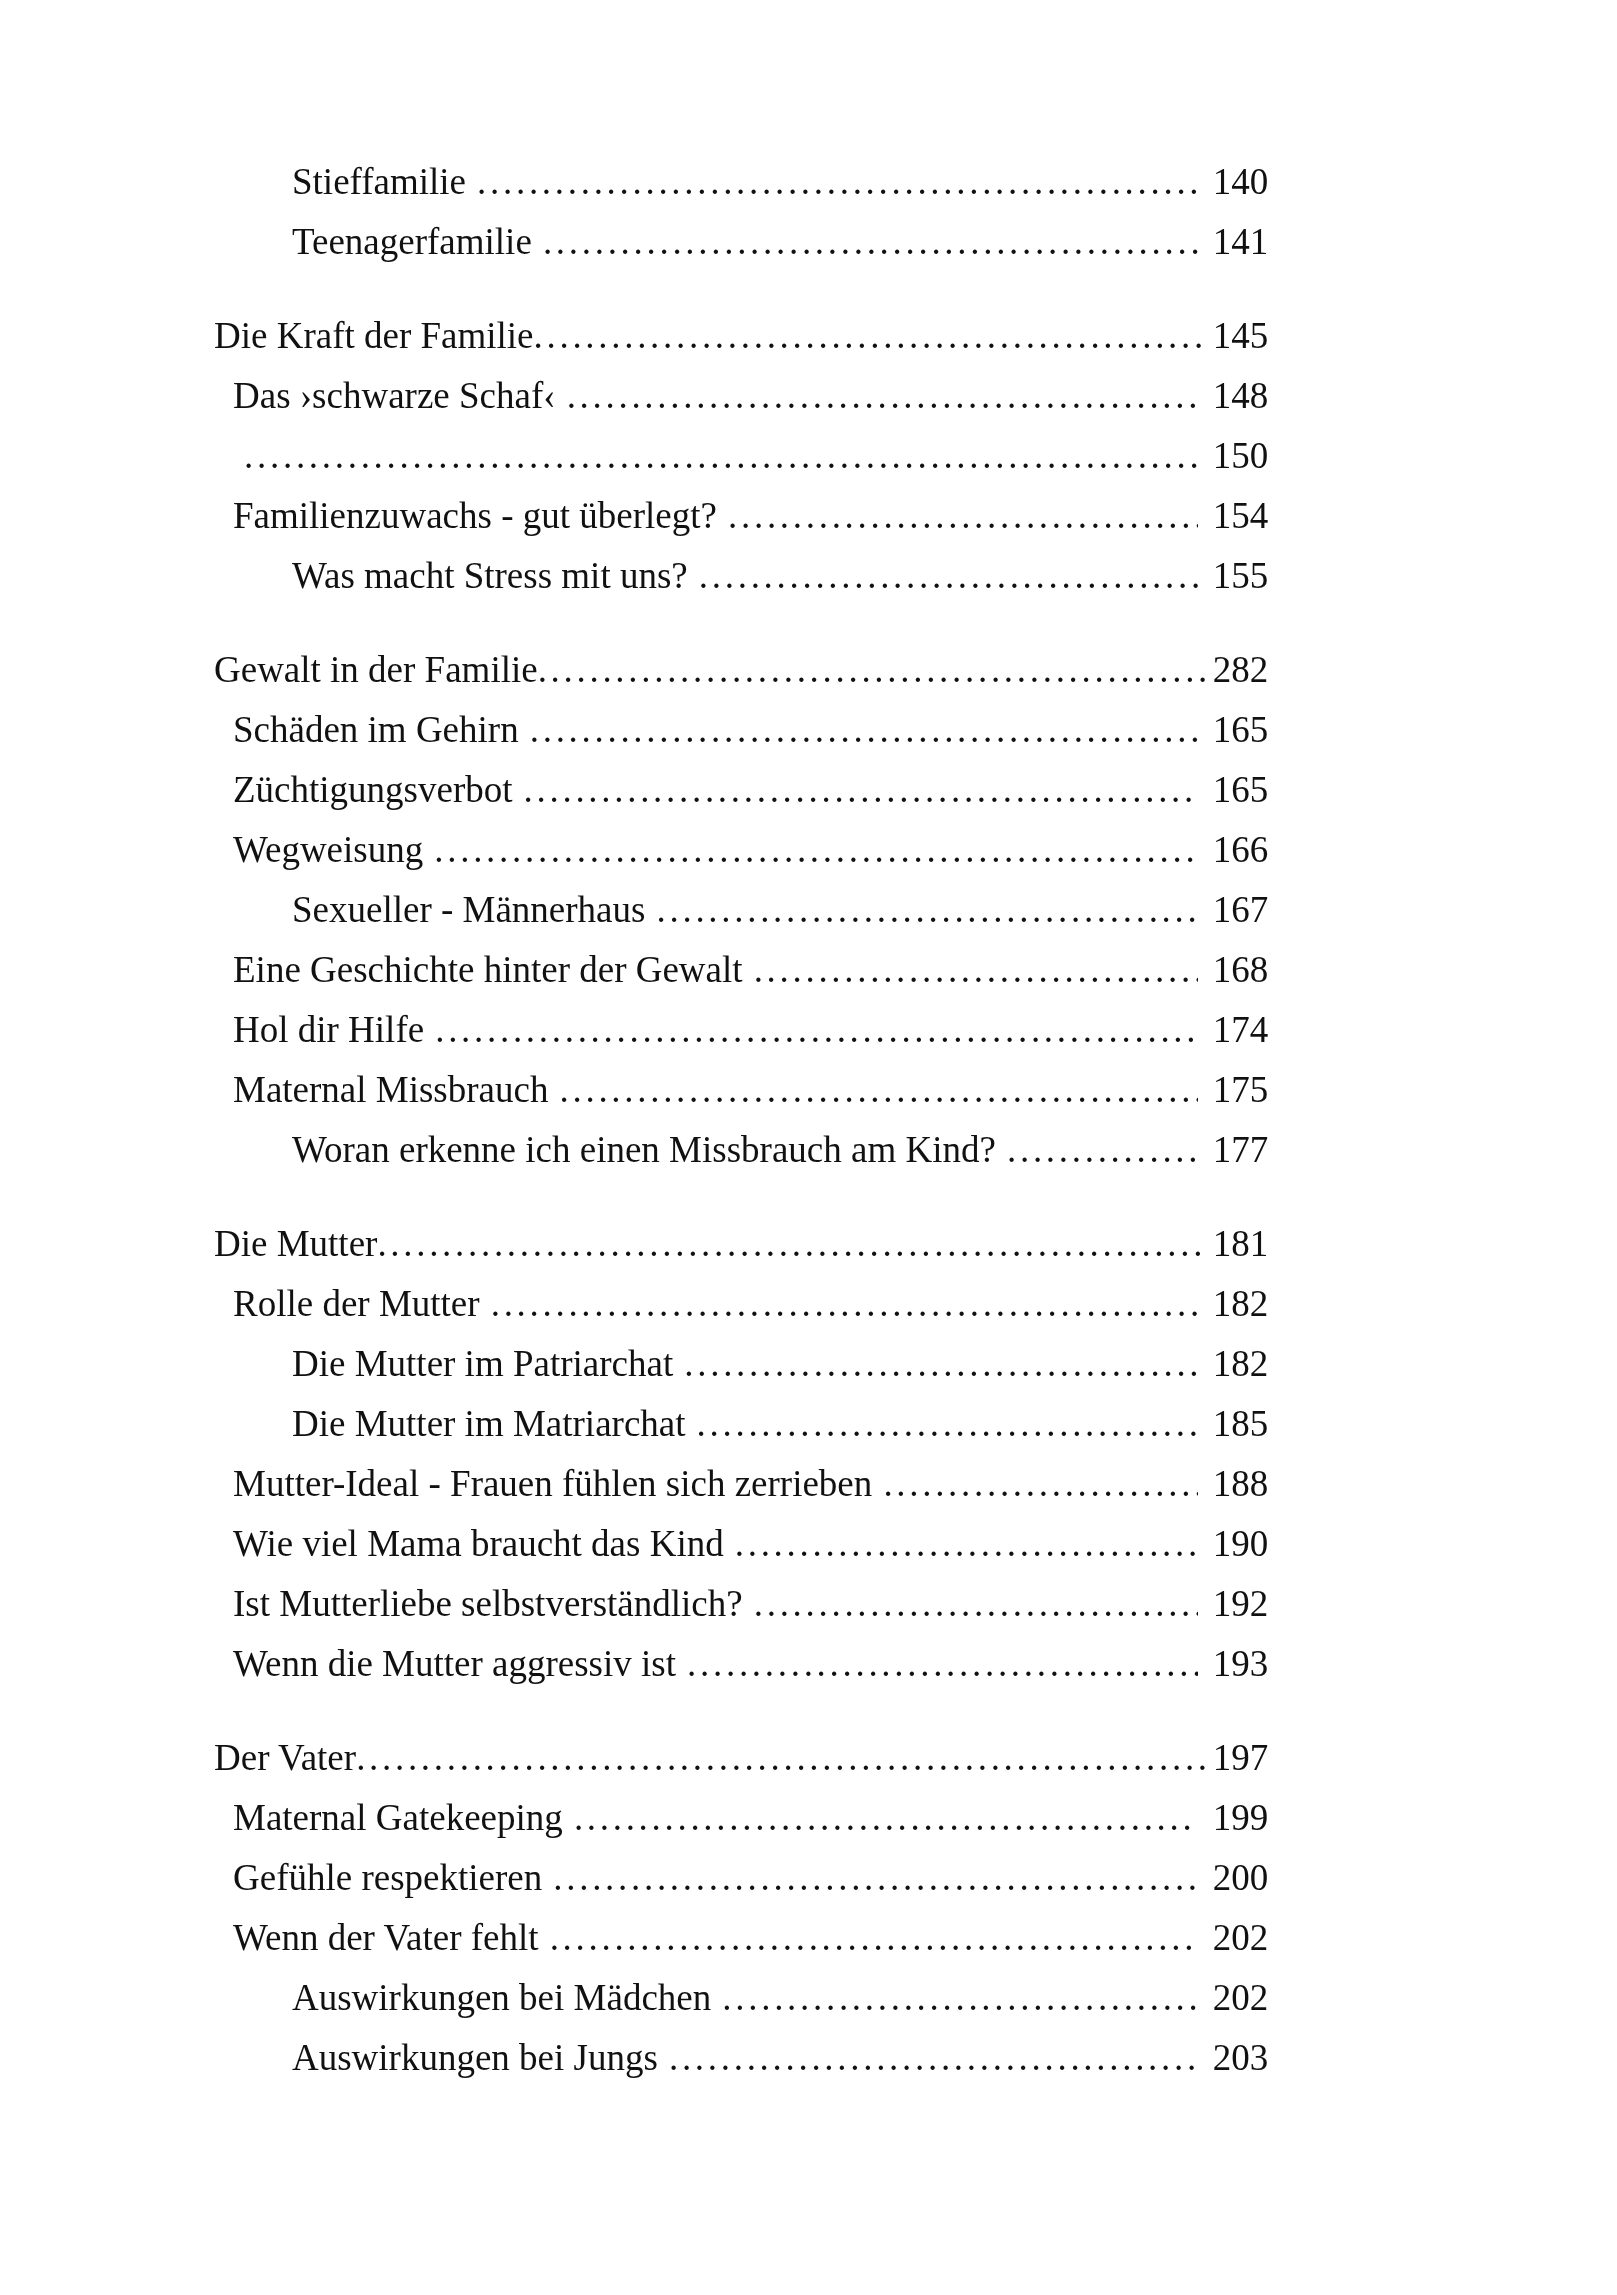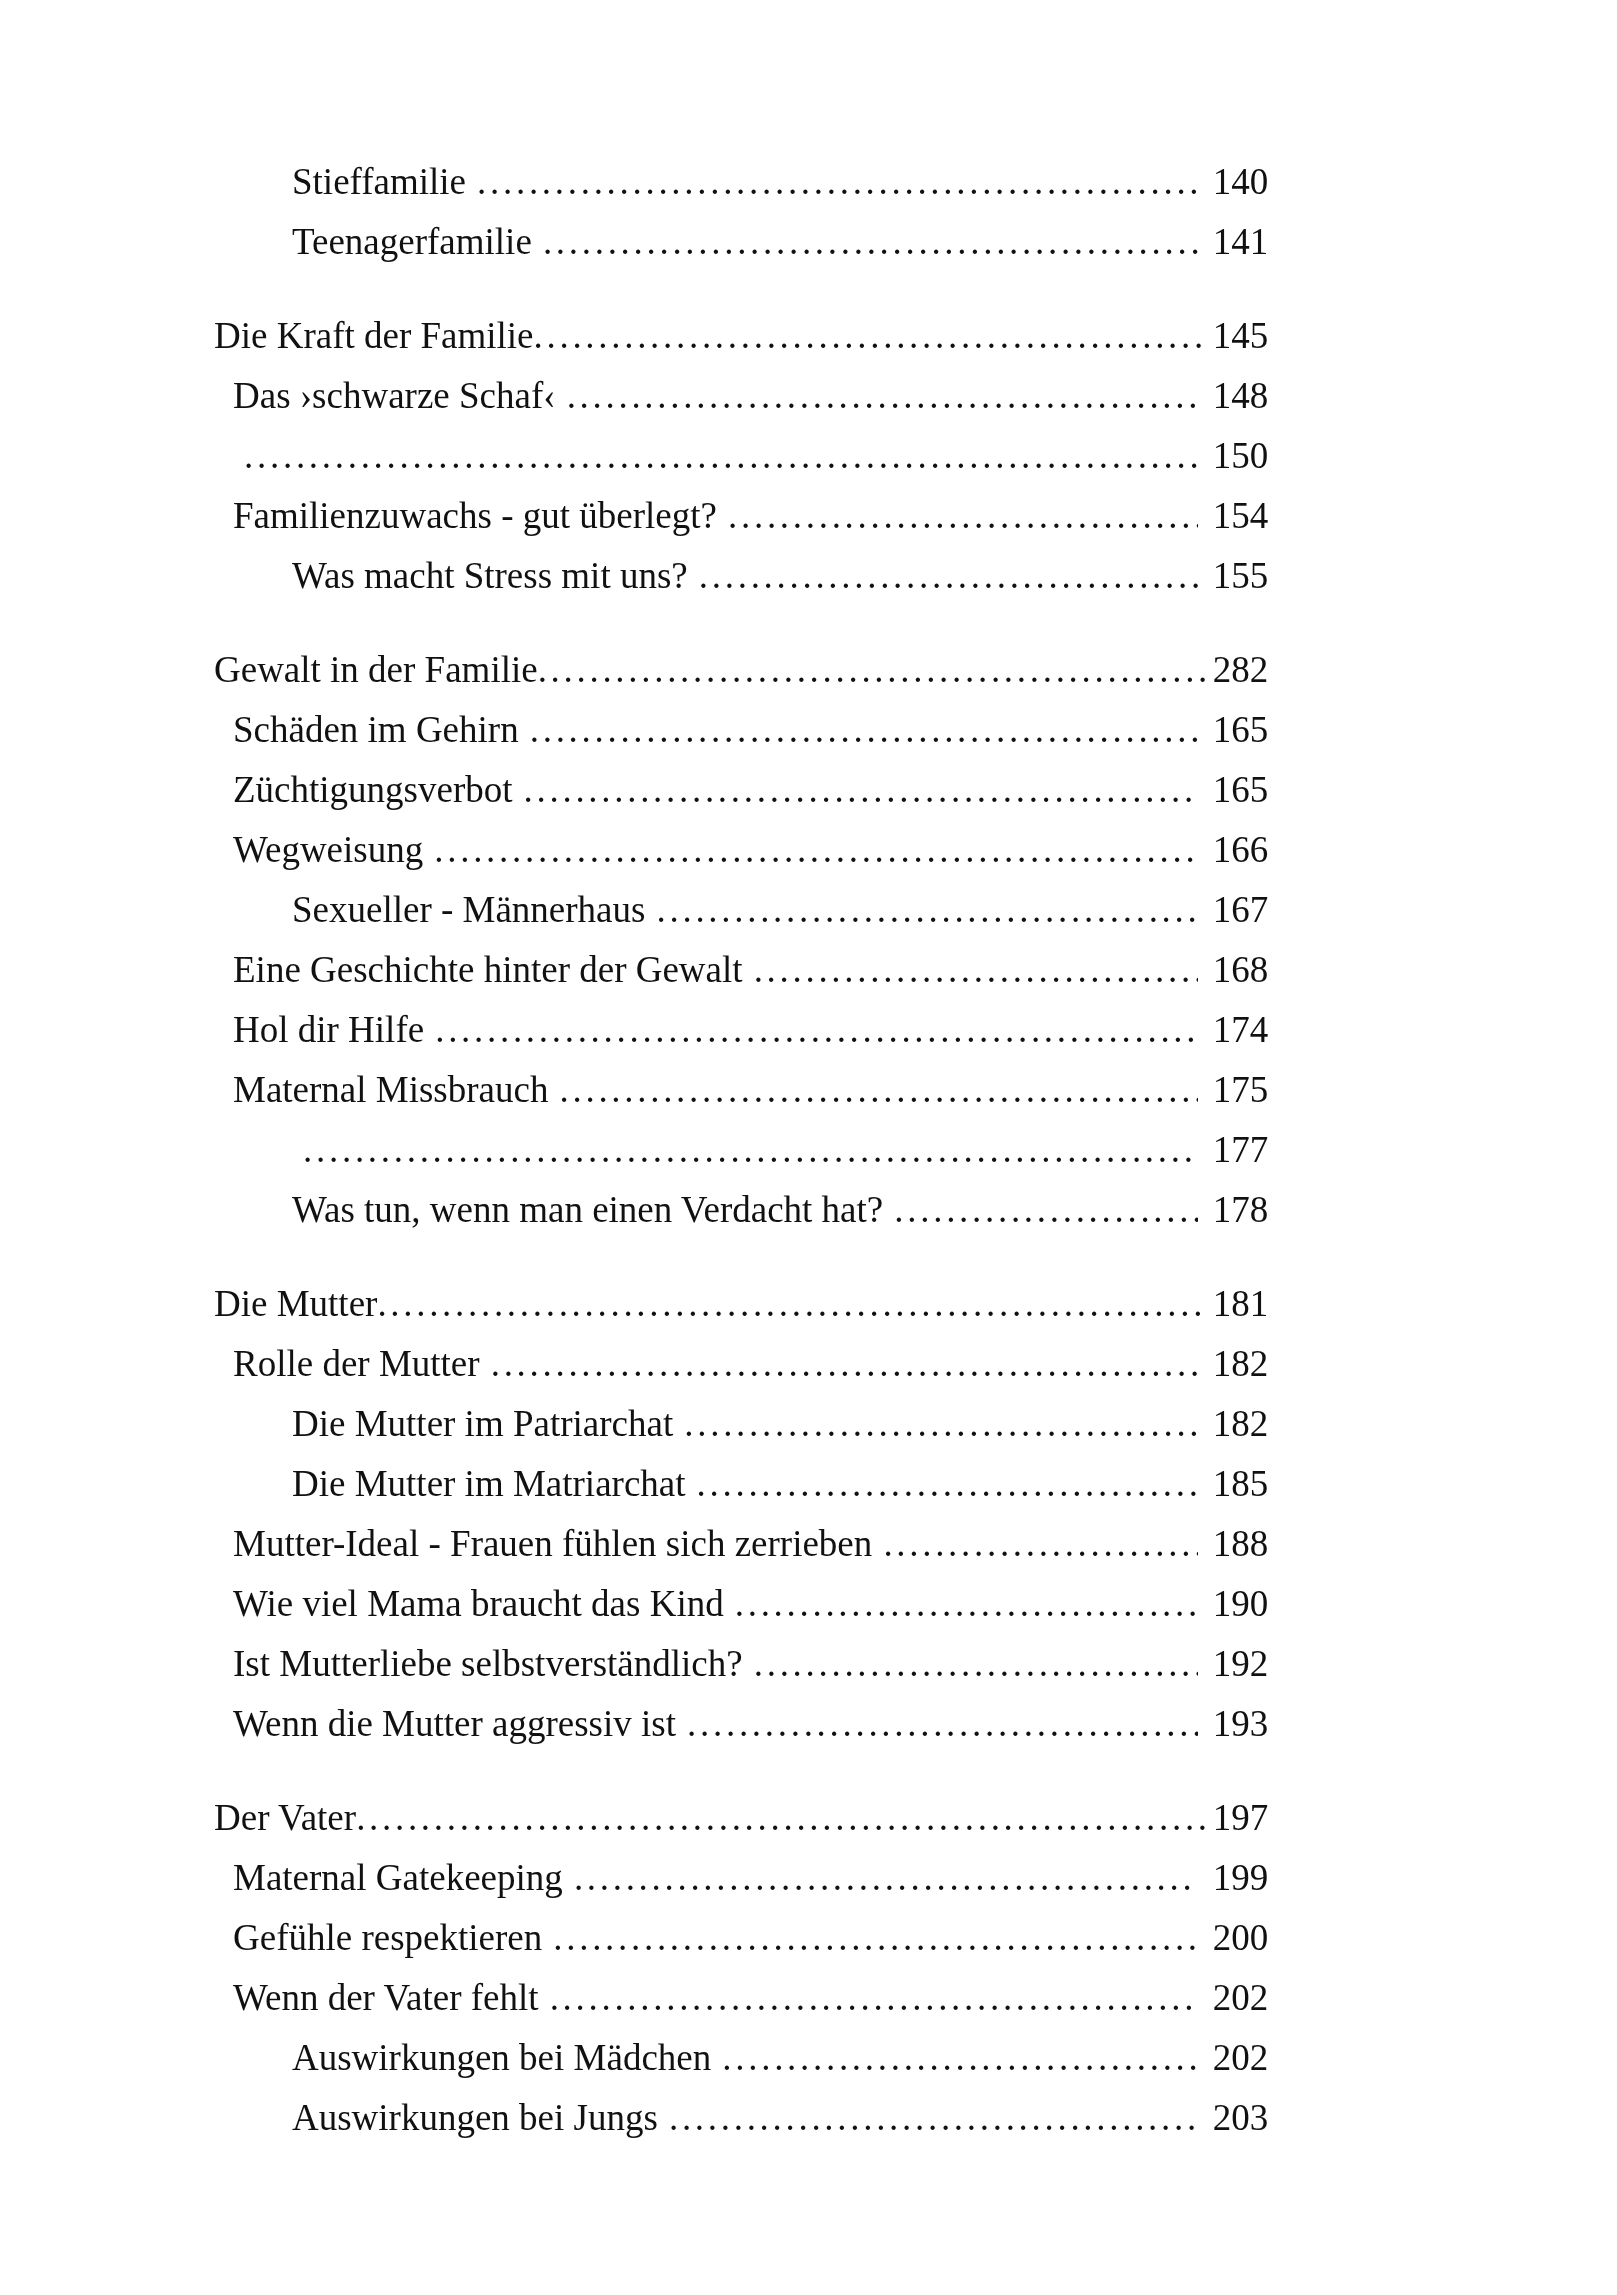--- a/index.html
+++ b/index.html
@@ -139,27 +139,23 @@
         <span class="label">Hol dir Hilfe</span>
         <span class="leader"></span>
         <span class="pagenum">174</span>
       </div>
       <div class="row lvl1">
         <span class="label">Maternal Missbrauch</span>
         <span class="leader"></span>
         <span class="pagenum">175</span>
       </div>
       <div class="row lvl2">
+        <span class="label">Woran erkenne ich einen Missbrauch am Kind?</span>
         <span class="leader"></span>
         <span class="pagenum">177</span>
-      </div>
-      <div class="row lvl2">
-        <span class="label">Was tun, wenn man einen Verdacht hat?</span>
-        <span class="leader"></span>
-        <span class="pagenum">178</span>
       </div>
       <div class="row lvl0">
         <span class="label">Die Mutter</span>
         <span class="leader"></span>
         <span class="pagenum">181</span>
       </div>
       <div class="row lvl1">
         <span class="label">Rolle der Mutter</span>
         <span class="leader"></span>
         <span class="pagenum">182</span>

